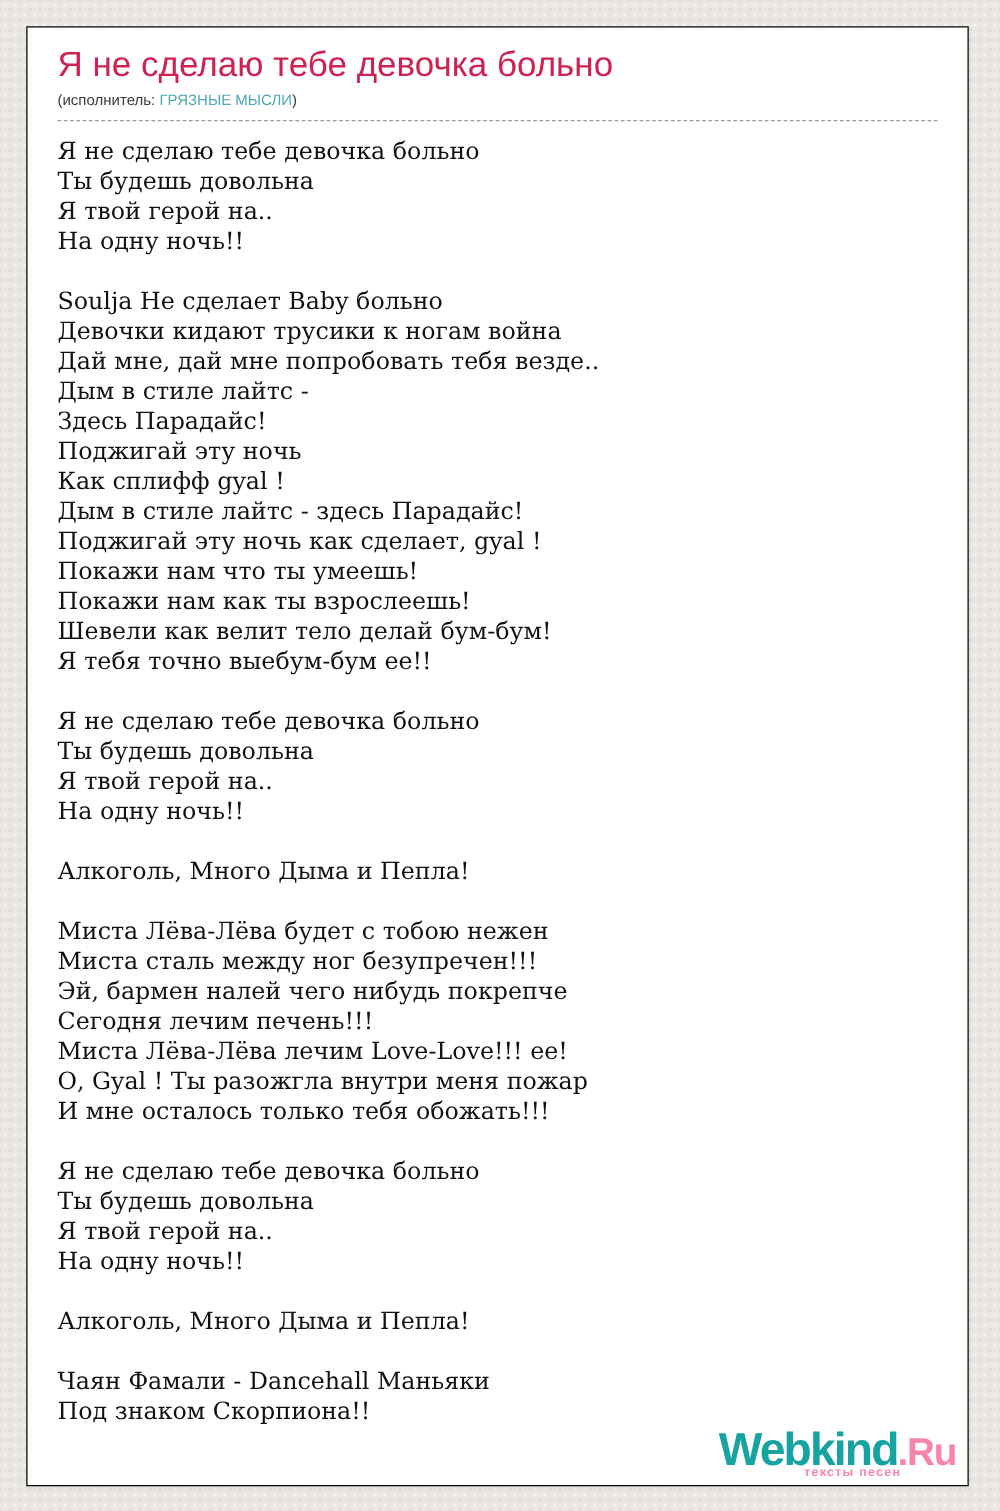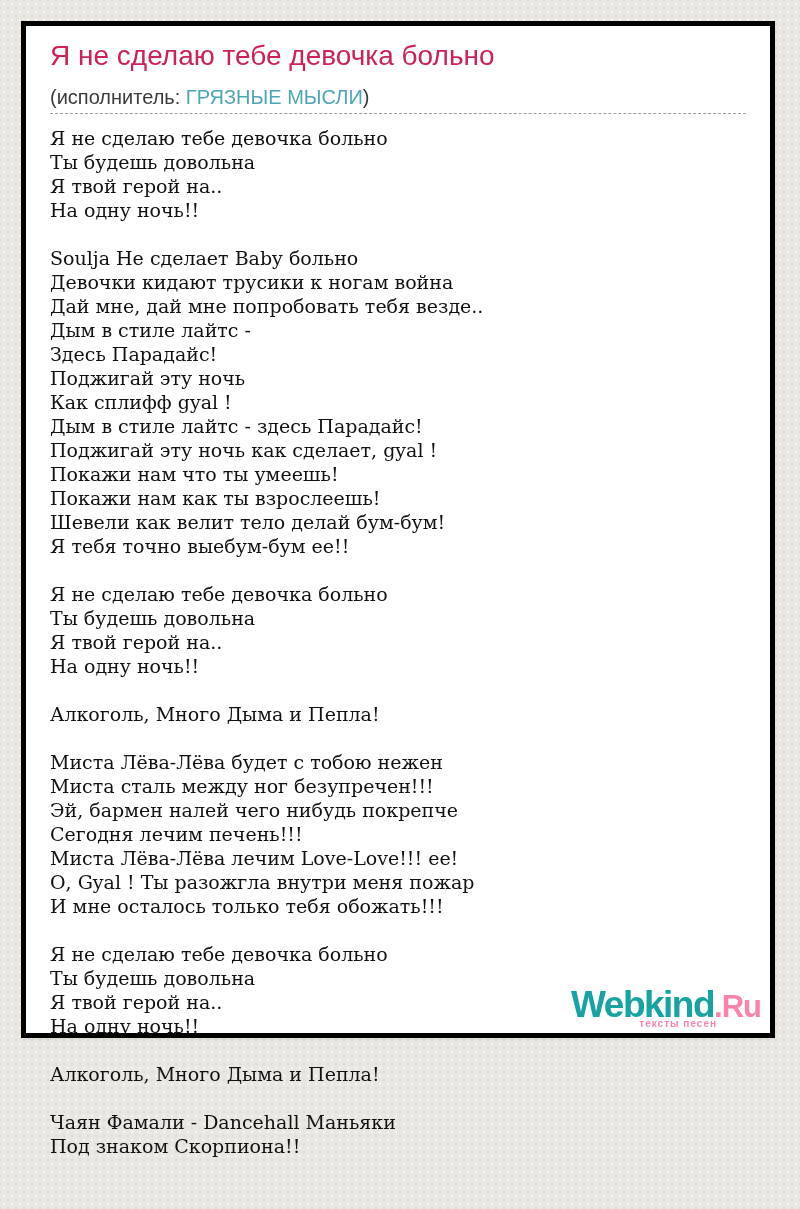--- a/index.html
+++ b/index.html
@@ -13,36 +13,36 @@
       radial-gradient(circle, rgba(255,255,255,0.6) 1px, rgba(255,255,255,0) 1.4px),
       radial-gradient(circle, rgba(178,172,162,0.22) 1px, rgba(255,255,255,0) 1.4px);
     background-size: 8px 8px, 8px 8px;
     background-position: 0 0, 4px 4px;
     font-family: "Liberation Sans", sans-serif;
   }
   .card {
     position: relative;
     margin: 21px 25px 0 21px;
     width: 754px;
-    height: 1017px;
+    height: 1168px;
     background: #ffffff;
-    border: 5px solid #000000;
+    border: 1px solid #000000;
     box-shadow: 0 1px 2px rgba(0,0,0,0.08);
     padding: 13px 24px 0 24px;
   }
   .page-title {
     margin: 0;
     font-size: 28px;
     font-weight: 400;
     line-height: 1.2;
     color: var(--title, #ce2154);
   }
   .artist-line {
-    margin-top: 14px;
-    font-size: 20px;
+    margin-top: 1px;
+    font-size: 12px;
     line-height: 20px;
     color: #3b3b3b;
   }
   .artist-link {
     color: var(--artist-link, #4da6b4);
     text-decoration: none;
     cursor: pointer;
   }
   .separator {
     border-bottom: 1px dashed #9c9c9c;

